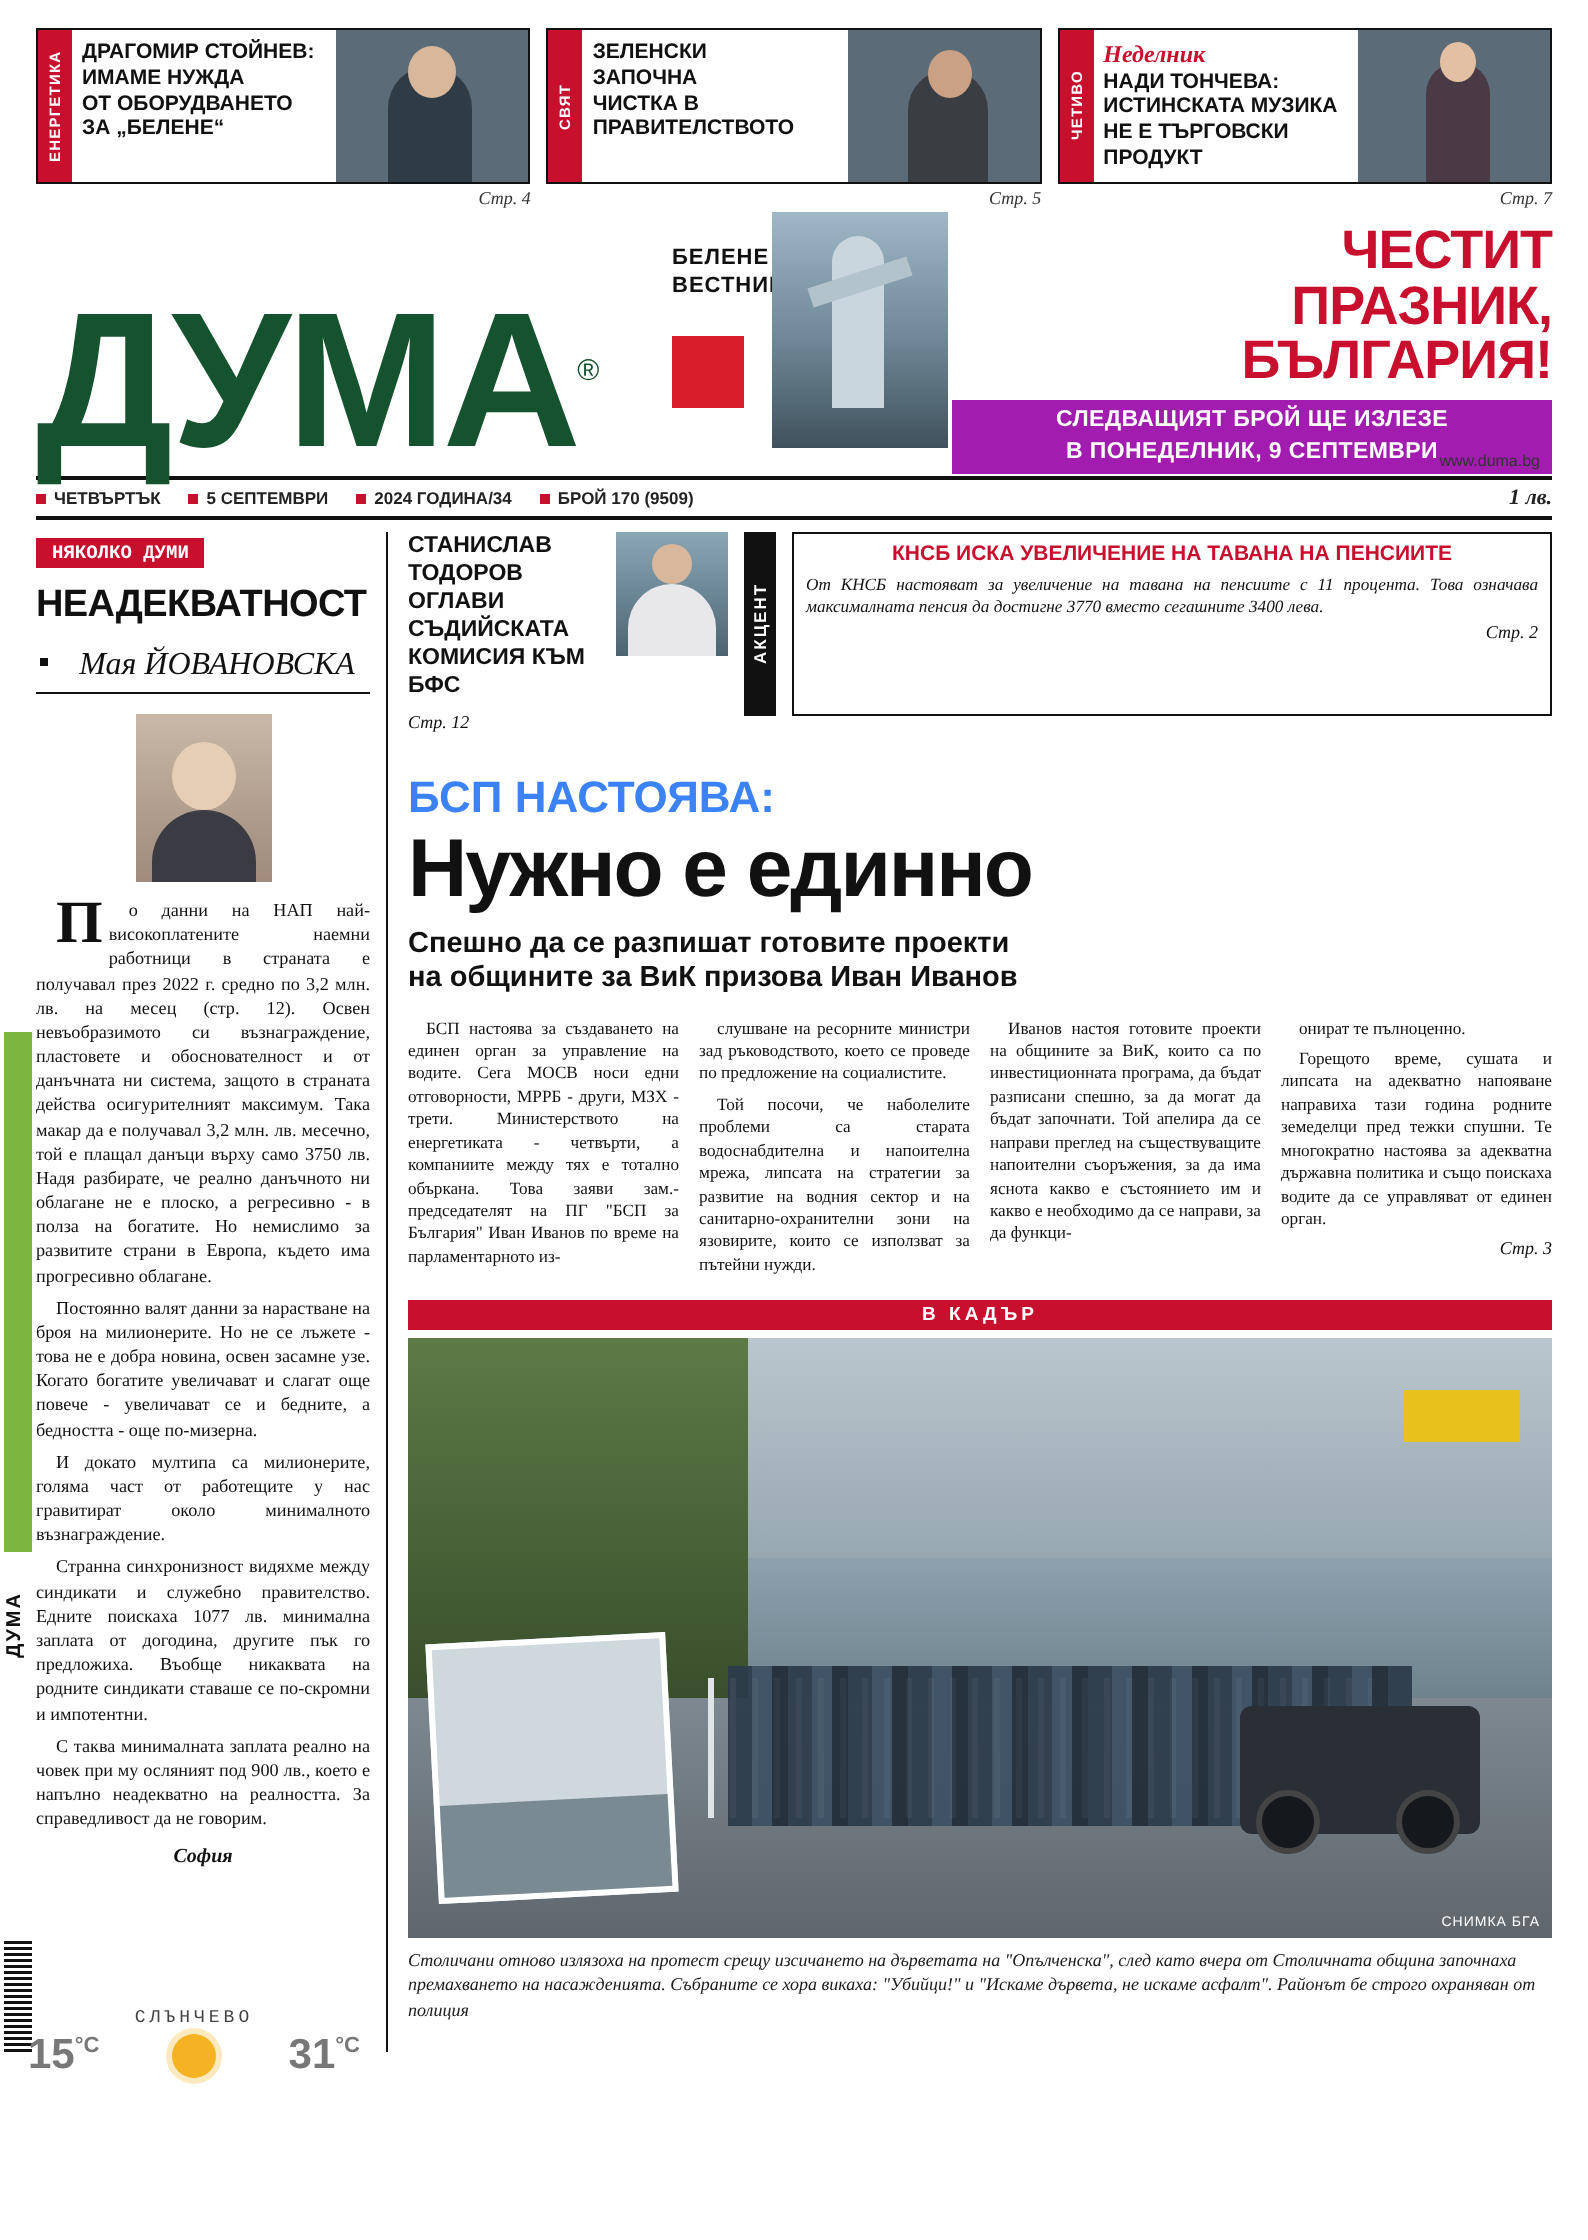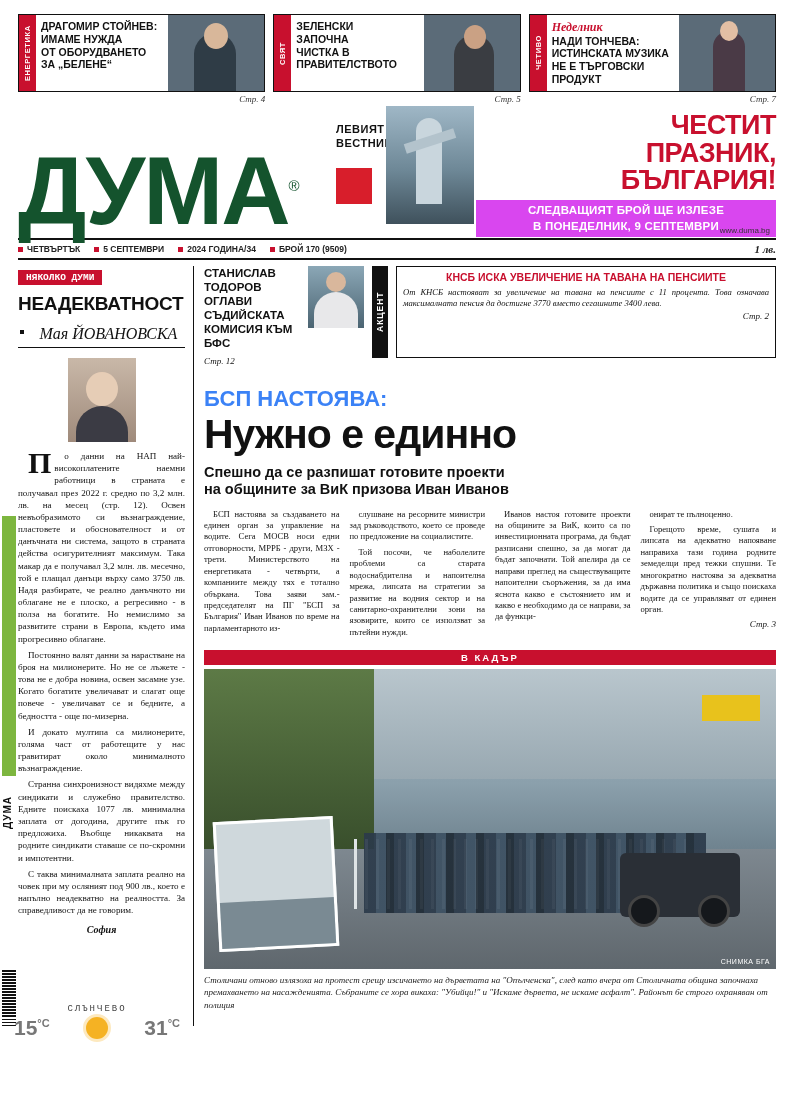--- a/index.html
+++ b/index.html
@@ -63,21 +63,21 @@
   }
   .statue:before{content:"";position:absolute;left:30px;top:12px;width:26px;height:86px;border-radius:13px 13px 0 0;background:#c9d6dd;}
   .statue:after{content:"";position:absolute;left:18px;top:30px;width:52px;height:10px;background:#b3c3cc;transform:rotate(-18deg);}
   .greet {
     position:absolute; right: 0; top: 4px; width: 300px;
     text-align:right; color:#c8102e;
     font-family:"Liberation Sans", sans-serif; font-weight:bold;
     font-size: 27px; line-height: 1.02; letter-spacing:-.5px;
   }
   .greet-box {
-    position:absolute; right:0; top: 92px; width: 300px; background:#d946ef; color:#fff;
+    position:absolute; right:0; top: 92px; width: 300px; background:#a21caf; color:#fff;
     font-family:"Liberation Sans", sans-serif; font-weight:bold; font-size: 11.5px;
     text-align:center; padding: 3px 2px; line-height:1.35; letter-spacing:.2px;
   }
   .site { position:absolute; right: 6px; top: 118px; font-family:"Liberation Sans",sans-serif; font-size:8px; color:#333; }
 
   
   .dateline {
     display:flex; align-items:center; gap: 14px; height: 20px;
     border-bottom: 2px solid #111; padding: 2px 0;
     font-family:"Liberation Sans", sans-serif; font-size: 8.5px; font-weight:bold; color:#222;
@@ -209,21 +209,21 @@
     <div>Стр. 4</div>
     <div>Стр. 5</div>
     <div>Стр. 7</div>
   </div>
 
   <div class="masthead">
     <div class="logo">
       <span>ДУМА</span><span class="logo-reg">®</span>
     </div>
     <div class="logo-sub">
-      <div>ЛЕВИЯТ</div>
+      <div>БЕЛЕНЕ</div>
       <div>ВЕСТНИК</div>
     </div>
     <div class="redsq"></div>
     <div class="statue"></div>
     <div class="greet">
       <div>ЧЕСТИТ</div>
       <div>ПРАЗНИК,</div>
       <div>БЪЛГАРИЯ!</div>
     </div>
     <div class="greet-box">

